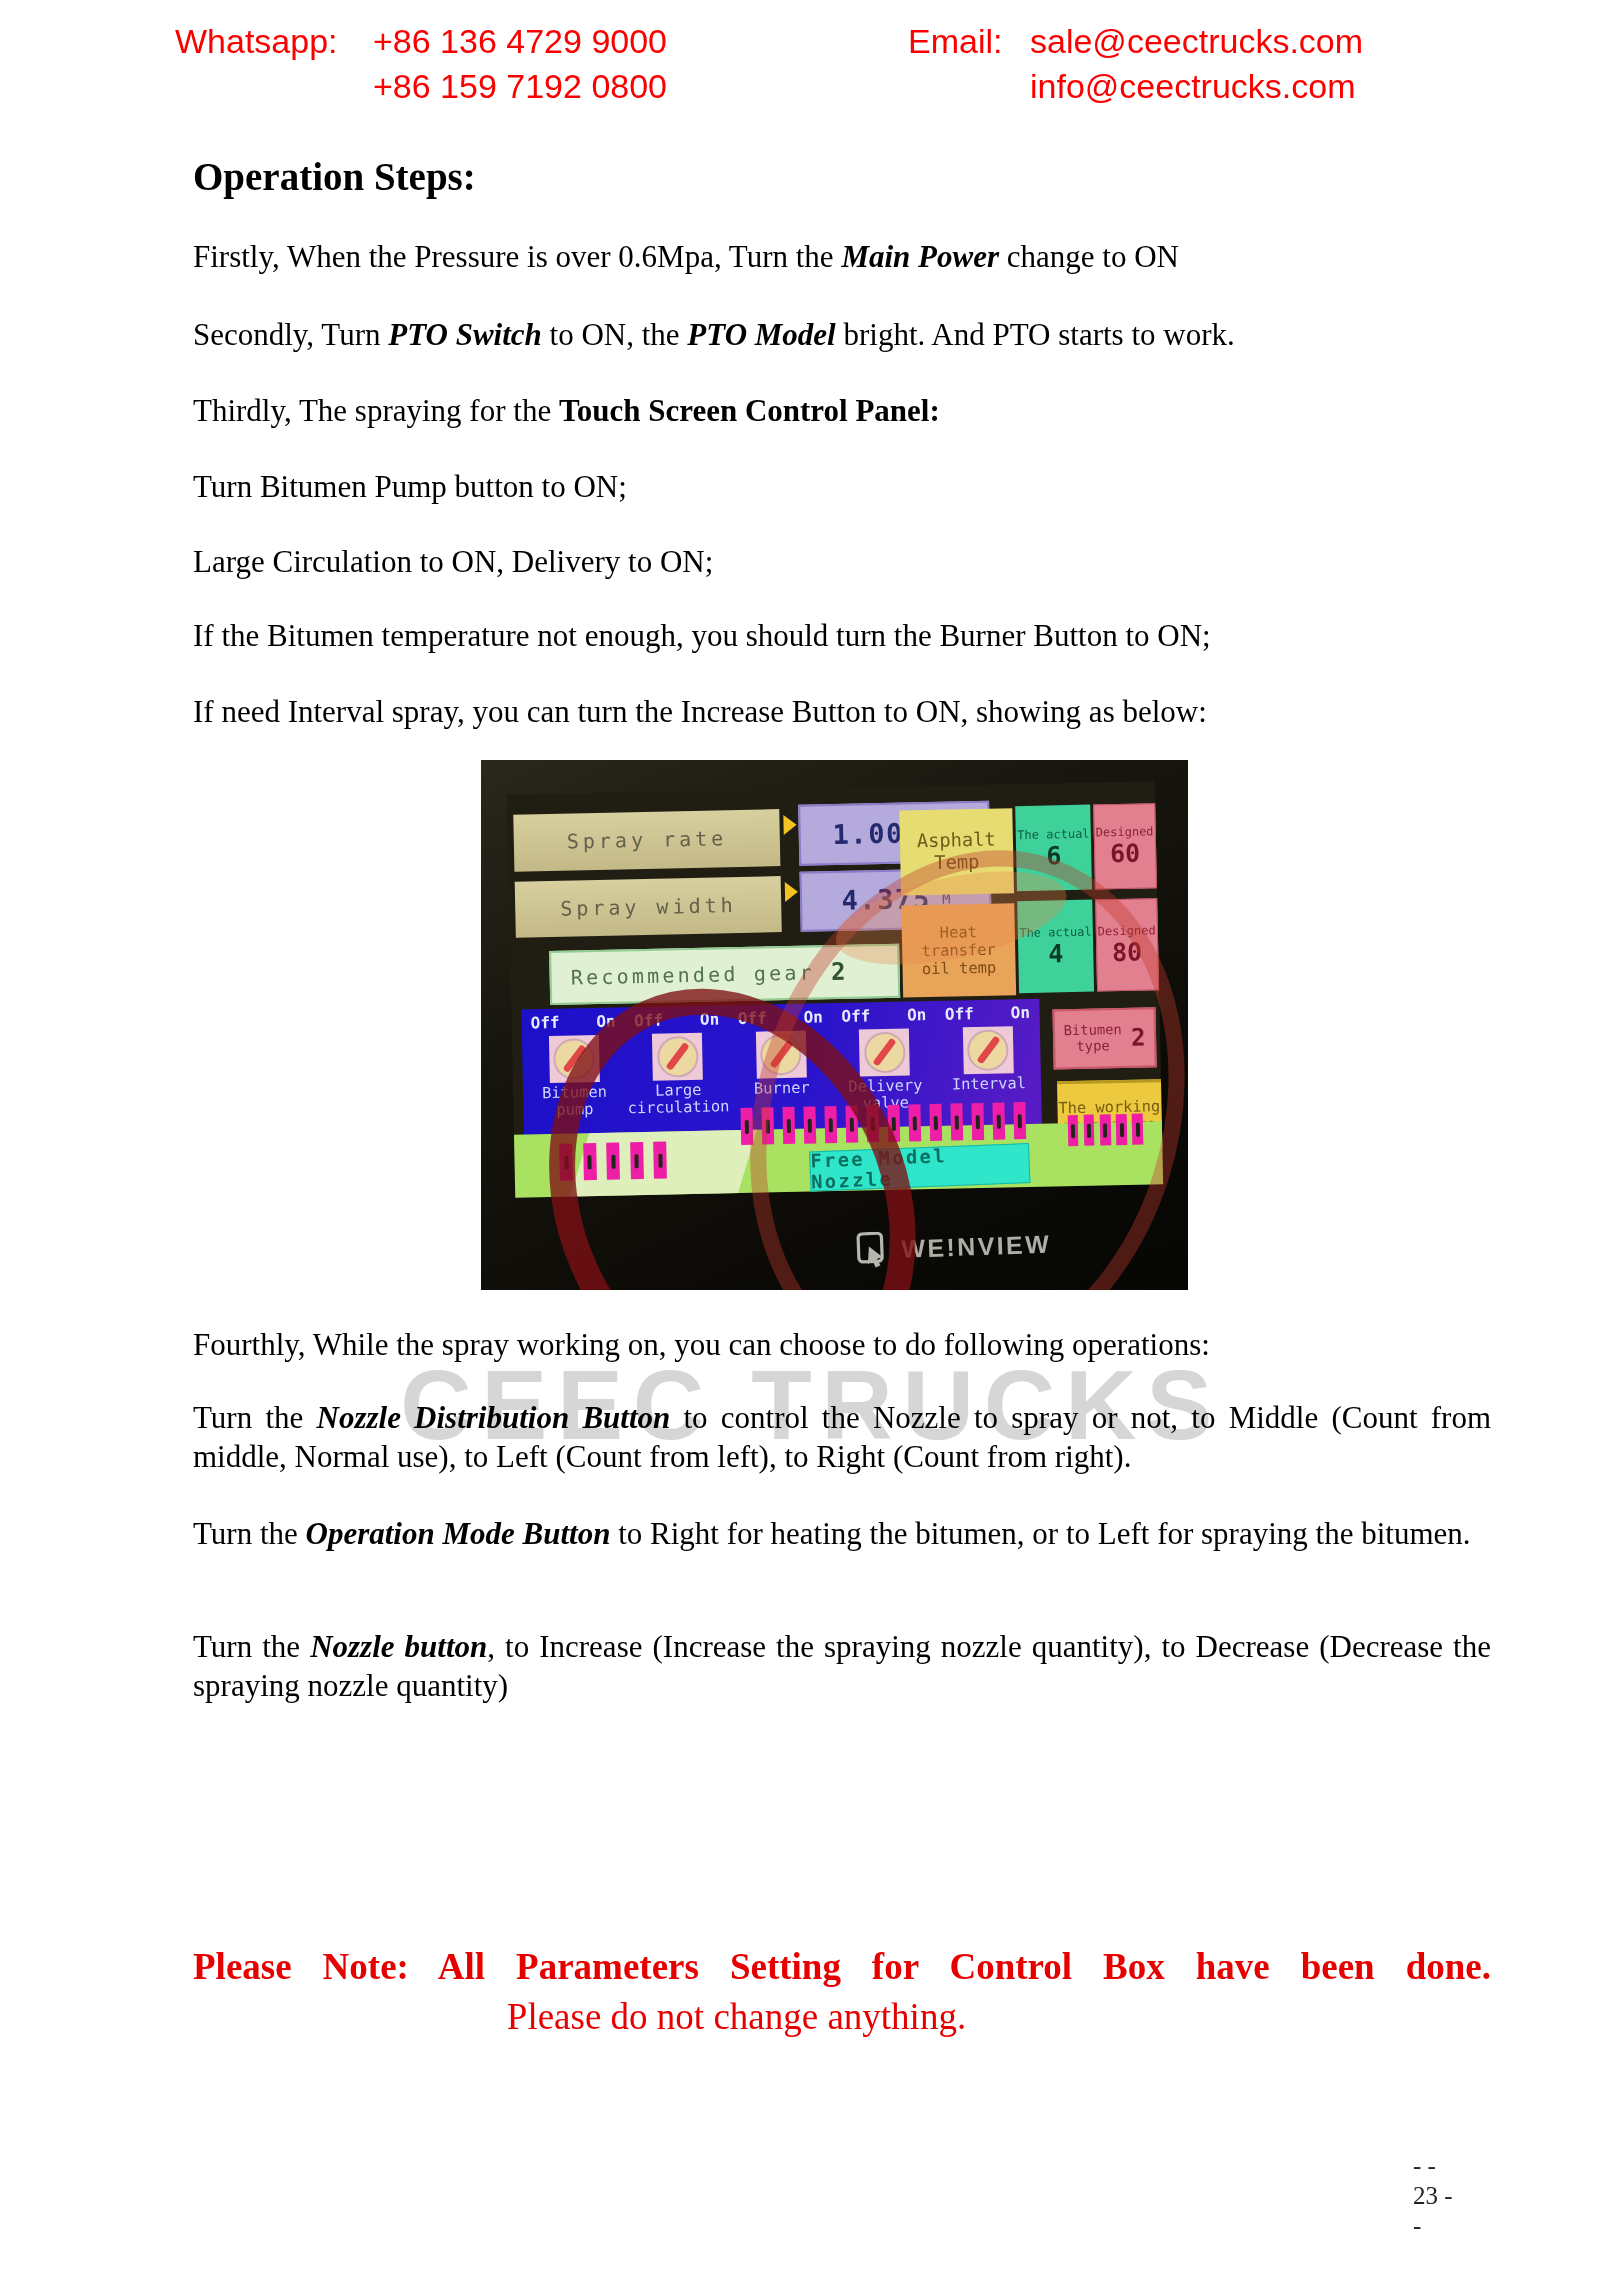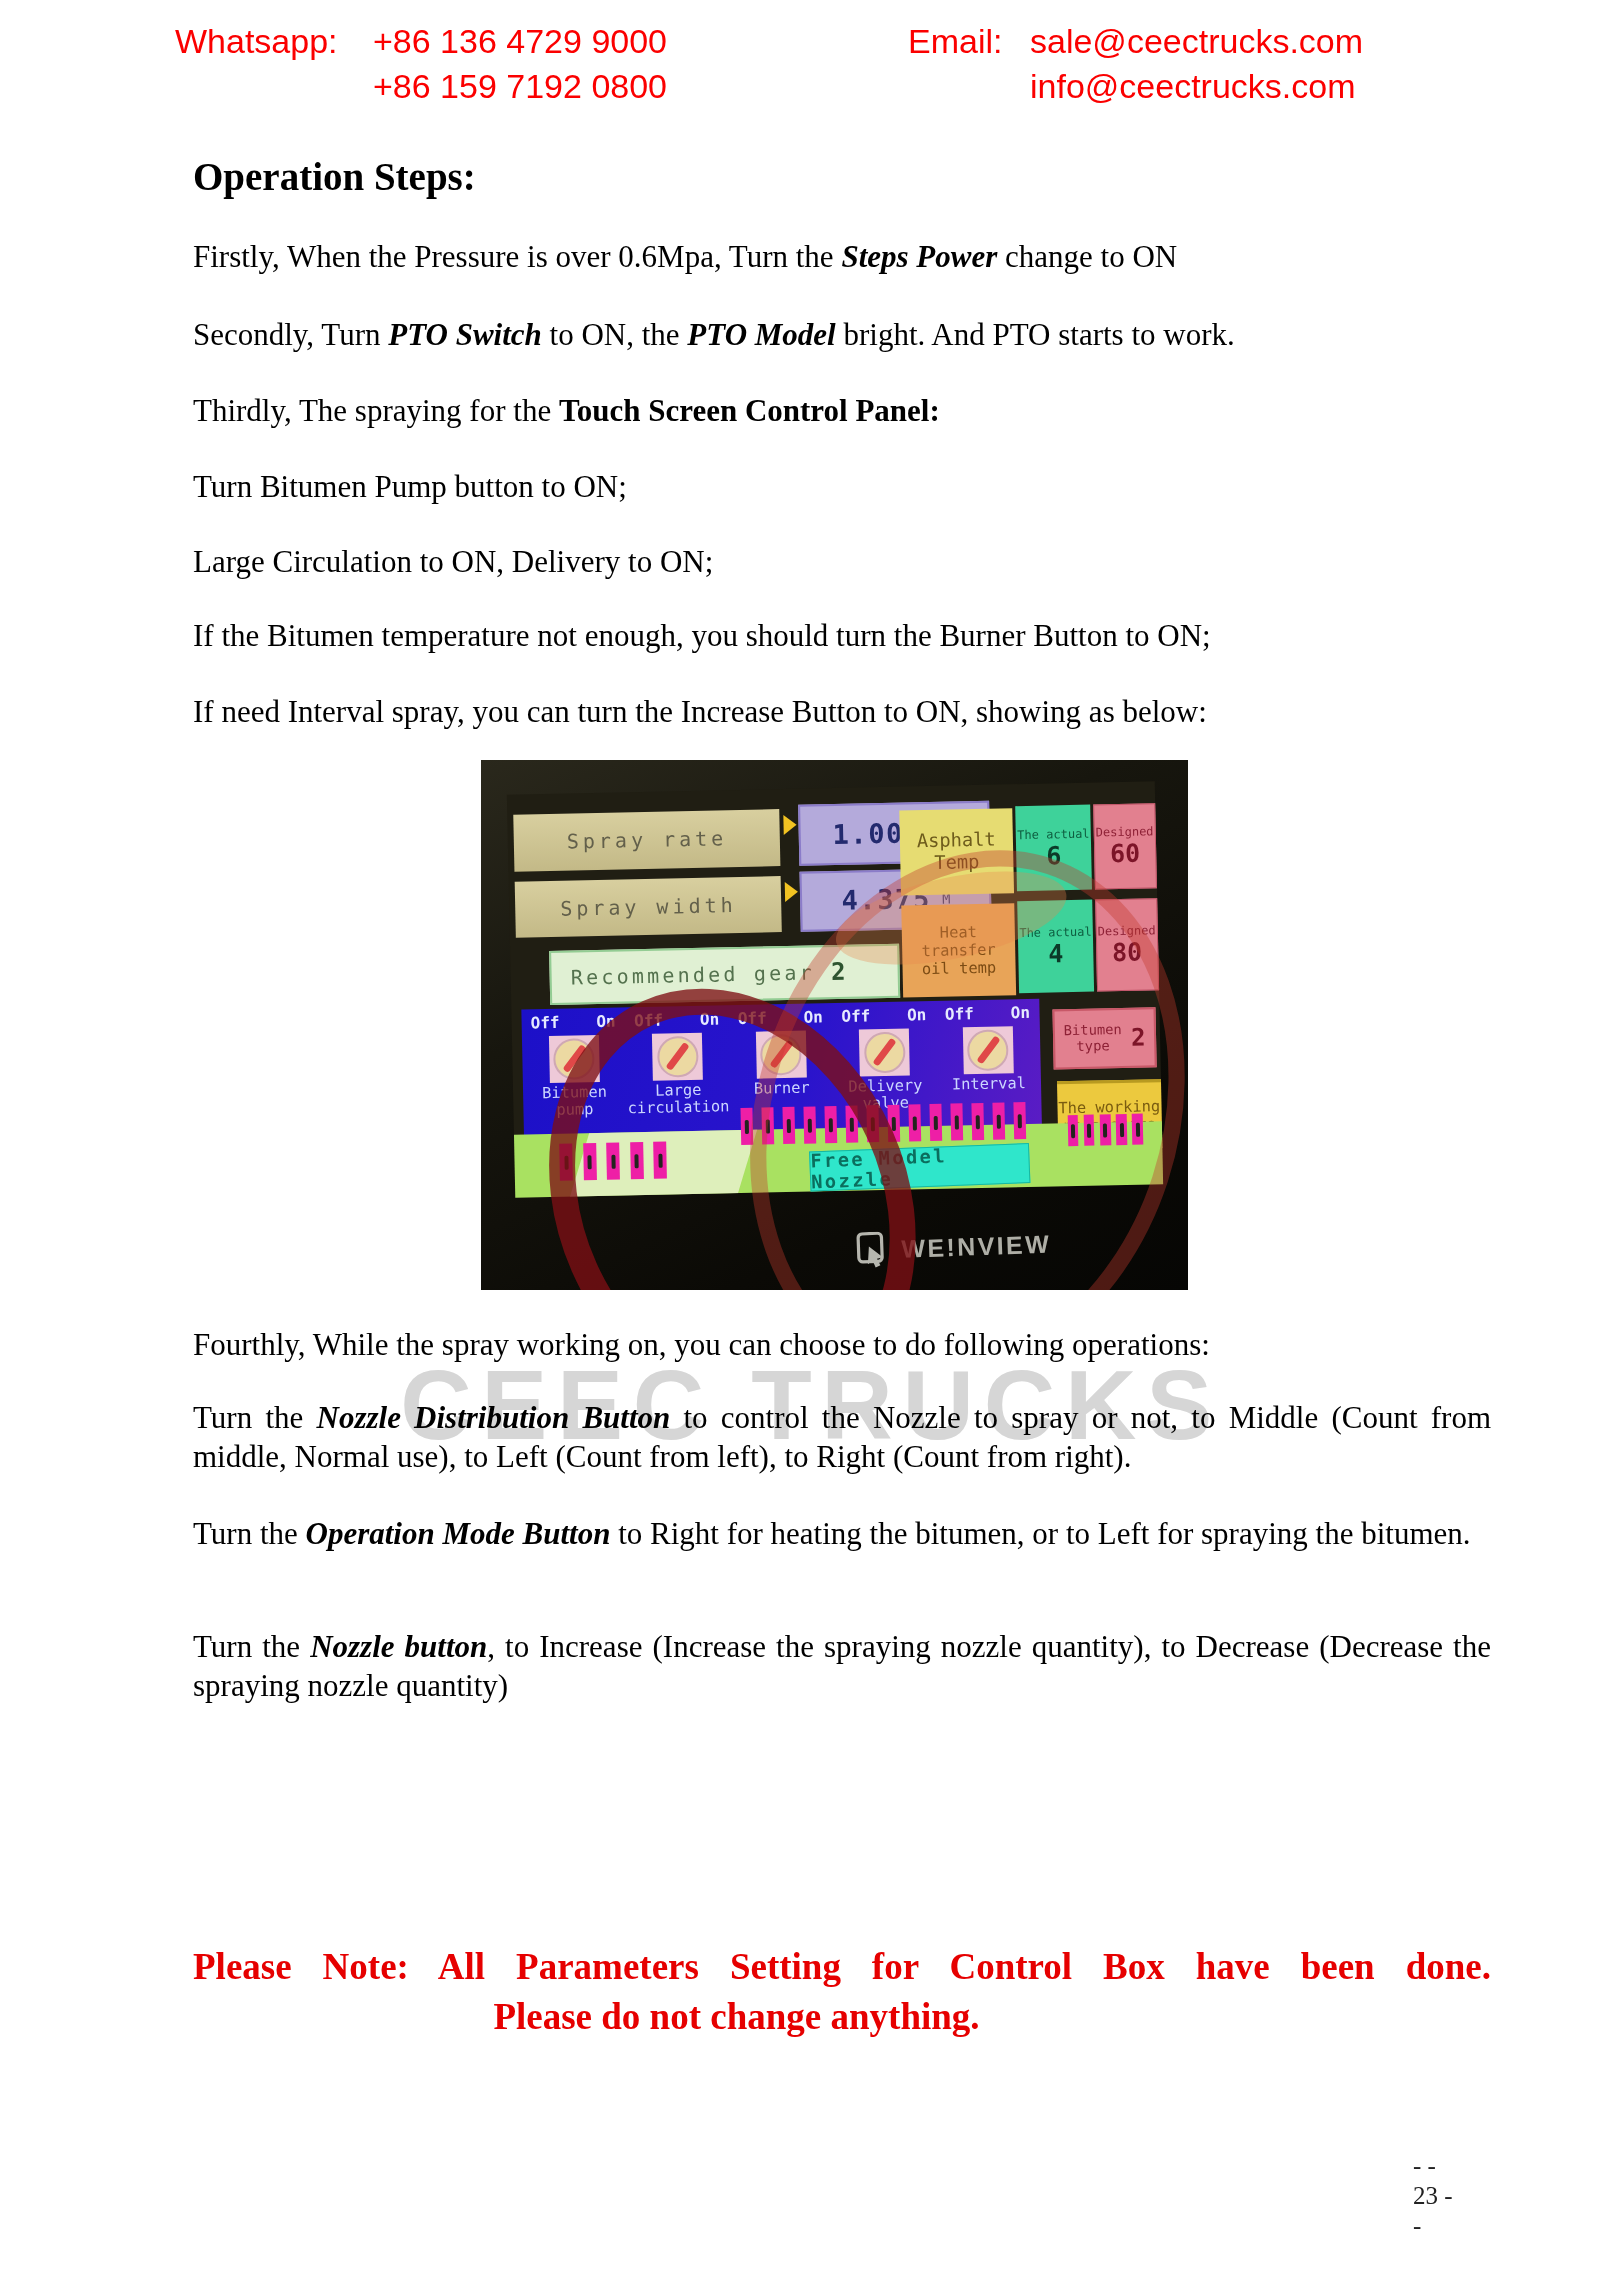--- a/index.html
+++ b/index.html
@@ -43,21 +43,21 @@
     font-size:99px;letter-spacing:9.7px;color:#d6d6d6;white-space:nowrap;z-index:1;
   }
   
   .note1{
     position:absolute;left:193px;top:1945px;width:1298px;
     font-size:37px;font-weight:bold;color:#e60000;
     text-align:justify;text-align-last:justify;z-index:2;
   }
   .note2{
     position:absolute;left:193px;top:1995px;width:1087px;
-    font-size:37px;font-weight:bold;color:#e60000;text-align:center;z-index:2;
+    font-size:37px;font-weight:normal;color:#e60000;text-align:center;z-index:2;
   }
   
   .pageno{
     position:absolute;left:1413px;top:2151px;
     font-size:25px;line-height:30px;color:#222;z-index:2;
   }
   
   .photo{
     position:absolute;left:481px;top:760px;width:707px;height:530px;
     background:linear-gradient(155deg,#2a281c 0%,#17160e 35%,#0b0a06 75%,#060604 100%);
@@ -128,21 +128,21 @@
     <span class="p2">+86 159 7192 0800</span>
   </div>
   <div class="header-right">
     <span class="lbl">Email:</span>
     <span class="e1">sale@ceectrucks.com</span>
     <span class="e2">info@ceectrucks.com</span>
   </div>
 
   <h1 class="title">Operation Steps:</h1>
 
-  <p class="par" style="top:237px"><span>Firstly, When the Pressure is over 0.6Mpa, Turn the </span><span class="bi">Steps Power</span><span> change to ON</span></p>
+  <p class="par" style="top:237px"><span>Firstly, When the Pressure is over 0.6Mpa, Turn the </span><span class="bi">Main Power</span><span> change to ON</span></p>
 
   <p class="par" style="top:315px"><span>Secondly, Turn </span><span class="bi">PTO Switch</span><span> to ON, the </span><span class="bi">PTO Model</span><span> bright. And PTO starts to work.</span></p>
 
   <p class="par" style="top:391px"><span>Thirdly, The spraying for the </span><span class="bd">Touch Screen Control Panel:</span></p>
 
   <p class="par" style="top:467px">Turn Bitumen Pump button to ON;</p>
   <p class="par" style="top:542px">Large Circulation to ON, Delivery to ON;</p>
   <p class="par" style="top:616px">If the Bitumen temperature not enough, you should turn the Burner Button to ON;</p>
   <p class="par" style="top:692px">If need Interval spray, you can turn the Increase Button to ON, showing as below:</p>
 

